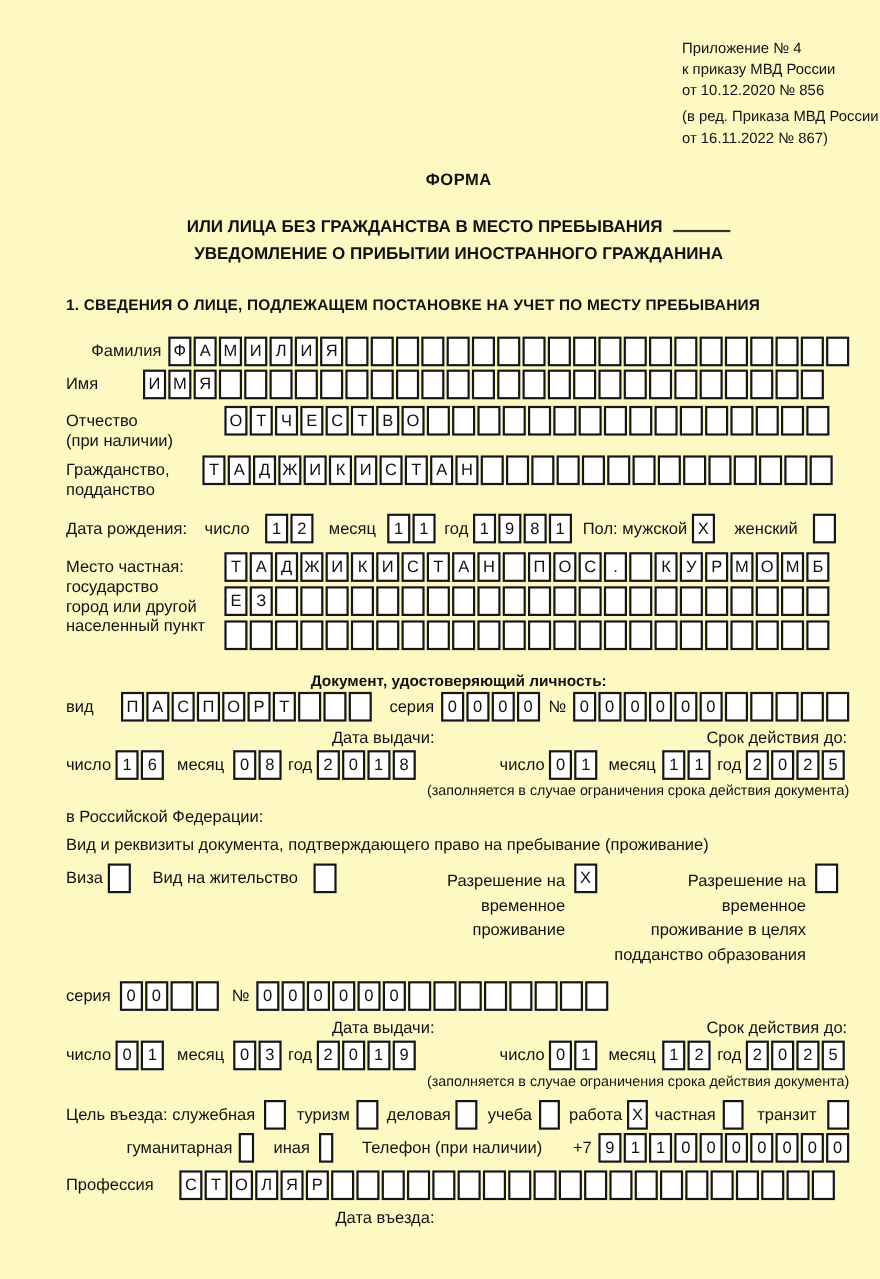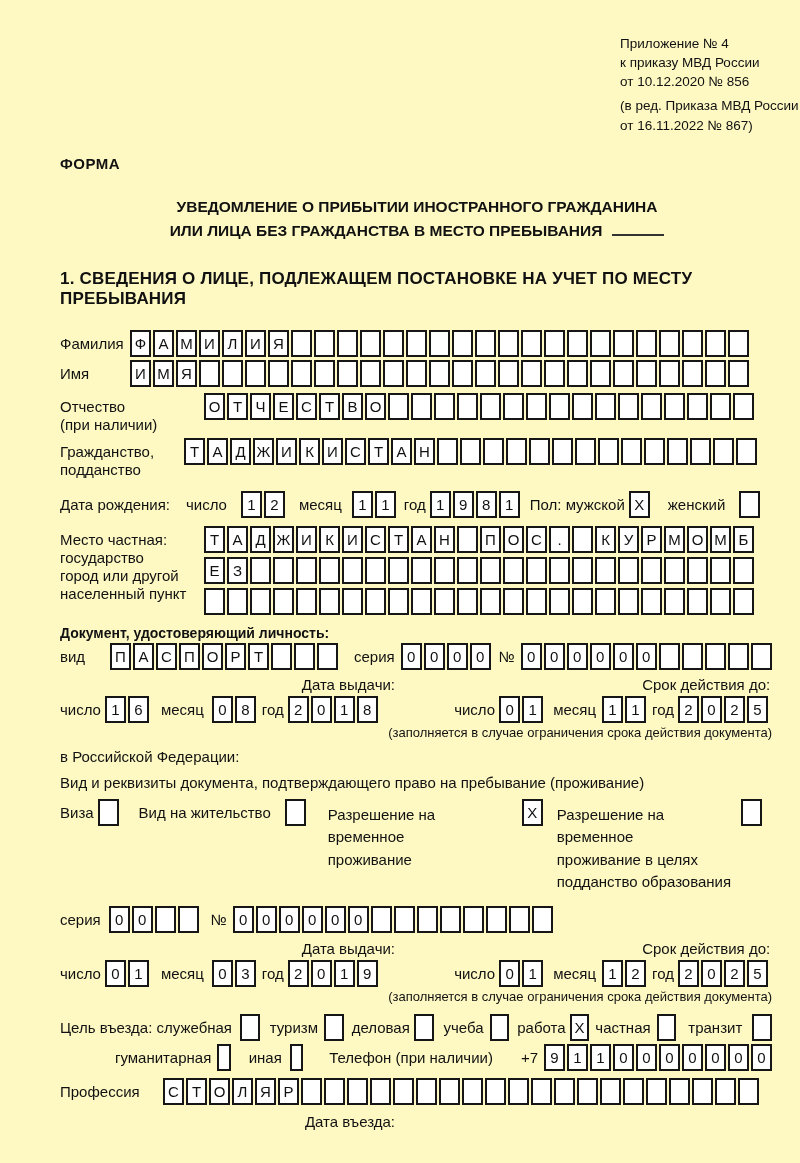--- a/index.html
+++ b/index.html
@@ -5,40 +5,40 @@
   html,body{margin:0;padding:0;background:#fff;}
   .page{
     width:800px;height:1163px;box-sizing:border-box;position:relative;overflow:hidden;
     background:#fef9c3;color:#111;
     font-family:Liberation Sans, sans-serif;
     font-size:15px;line-height:1.2;
     padding:34px 26px 0 60px;
   }
   .appendix{margin-left:560px;width:200px;font-size:13.5px;line-height:1.42;}
   .appendix .grp2{margin-top:5px;}
-  .forma{ text-align:left;font-weight:bold;margin-top:20px;font-size:15px;letter-spacing:.5px;}
+  .forma{ text-align:center;font-weight:bold;margin-top:20px;font-size:15px;letter-spacing:.5px;}
   .title{ text-align:center;font-weight:bold;font-size:15.5px;margin-top:22px;line-height:1.55;}
   .blank-line{display:inline-block;width:52px;height:13px;border-bottom:2px solid #333;margin-left:10px;}
-  .section-heading{font-weight:bold;font-size:17px;margin-top:26px;letter-spacing:.2px;}
+  .section-heading{font-weight:bold;font-size:14px;margin-top:26px;letter-spacing:.2px;}
   .frow{display:flex;align-items:flex-start;}
   .flabel{flex:0 0 auto;padding-top:5px;}
   .lblline{display:block;}
   .cells{white-space:nowrap;display:inline-block;}
   .cell{
     display:inline-block;box-sizing:border-box;width:21px;height:27px;
     border:2px solid #161616;margin-right:2px;background:#fff;
     text-align:center;font-size:15px;line-height:23px;vertical-align:top;
   }
-  .doc-heading{text-align:left;font-weight:bold;font-size:14px;margin-top:6px;}
+  .doc-heading{text-align:center;font-weight:bold;font-size:14px;margin-top:16px;}
   .dcol{display:inline-block;vertical-align:top;}
   .dcol-head{text-align:right;font-size:15px;margin-bottom:2px;}
   .dline{display:flex;align-items:flex-start;}
   .dline .lbl{padding-top:5px;}
   .note-right{text-align:right;font-size:13px;margin-top:2px;padding-right:2px;}
-  .opt-text{display:inline-block;text-align:left;line-height:1.5;}
+  .opt-text{display:inline-block;text-align:right;line-height:1.5;}
   .ml4{margin-left:4px;}.ml6{margin-left:6px;}.ml8{margin-left:8px;}
   .ml10{margin-left:10px;}.ml12{margin-left:12px;}.ml14{margin-left:14px;}
   .ml16{margin-left:16px;}.ml18{margin-left:18px;}.ml20{margin-left:20px;}
   .ml24{margin-left:24px;}.ml28{margin-left:28px;}
   .pt5{padding-top:5px;}
   .cellrows .cells{display:block;margin-bottom:4px;}
 </style>
 </head>
 <body>
 
@@ -50,27 +50,27 @@
     <div>от 10.12.2020 № 856</div>
     <div class="grp2">
       <div>(в ред. Приказа МВД России</div>
       <div>от 16.11.2022 № 867)</div>
     </div>
   </div>
 
   <div class="forma">ФОРМА</div>
 
   <div class="title">
+    <div><span>ИЛИ ЛИЦА БЕЗ ГРАЖДАНСТВА В МЕСТО ПРЕБЫВАНИЯ</span><span class="blank-line"></span></div>
     <div>УВЕДОМЛЕНИЕ О ПРИБЫТИИ ИНОСТРАННОГО ГРАЖДАНИНА</div>
-    <div><span>ИЛИ ЛИЦА БЕЗ ГРАЖДАНСТВА В МЕСТО ПРЕБЫВАНИЯ</span><span class="blank-line"></span></div>
   </div>
 
   <div class="section-heading">1. СВЕДЕНИЯ О ЛИЦЕ, ПОДЛЕЖАЩЕМ ПОСТАНОВКЕ НА УЧЕТ ПО МЕСТУ ПРЕБЫВАНИЯ</div>
 
-  <div class="frow" style="margin-top:20px;">
+  <div class="frow" style="margin-top:20px;justify-content:flex-end;">
     <div class="flabel" style="flex-basis:70px;">Фамилия</div>
     <div class="cells"><span class="cell">Ф</span><span class="cell">А</span><span class="cell">М</span><span class="cell">И</span><span class="cell">Л</span><span class="cell">И</span><span class="cell">Я</span><span class="cell"></span><span class="cell"></span><span class="cell"></span><span class="cell"></span><span class="cell"></span><span class="cell"></span><span class="cell"></span><span class="cell"></span><span class="cell"></span><span class="cell"></span><span class="cell"></span><span class="cell"></span><span class="cell"></span><span class="cell"></span><span class="cell"></span><span class="cell"></span><span class="cell"></span><span class="cell"></span><span class="cell"></span><span class="cell"></span></div>
   </div>
 
   <div class="frow" style="margin-top:3px;">
     <div class="flabel" style="flex-basis:70px;">Имя</div>
     <div class="cells"><span class="cell">И</span><span class="cell">М</span><span class="cell">Я</span><span class="cell"></span><span class="cell"></span><span class="cell"></span><span class="cell"></span><span class="cell"></span><span class="cell"></span><span class="cell"></span><span class="cell"></span><span class="cell"></span><span class="cell"></span><span class="cell"></span><span class="cell"></span><span class="cell"></span><span class="cell"></span><span class="cell"></span><span class="cell"></span><span class="cell"></span><span class="cell"></span><span class="cell"></span><span class="cell"></span><span class="cell"></span><span class="cell"></span><span class="cell"></span><span class="cell"></span></div>
   </div>
 
   <div class="frow" style="margin-top:6px;">

